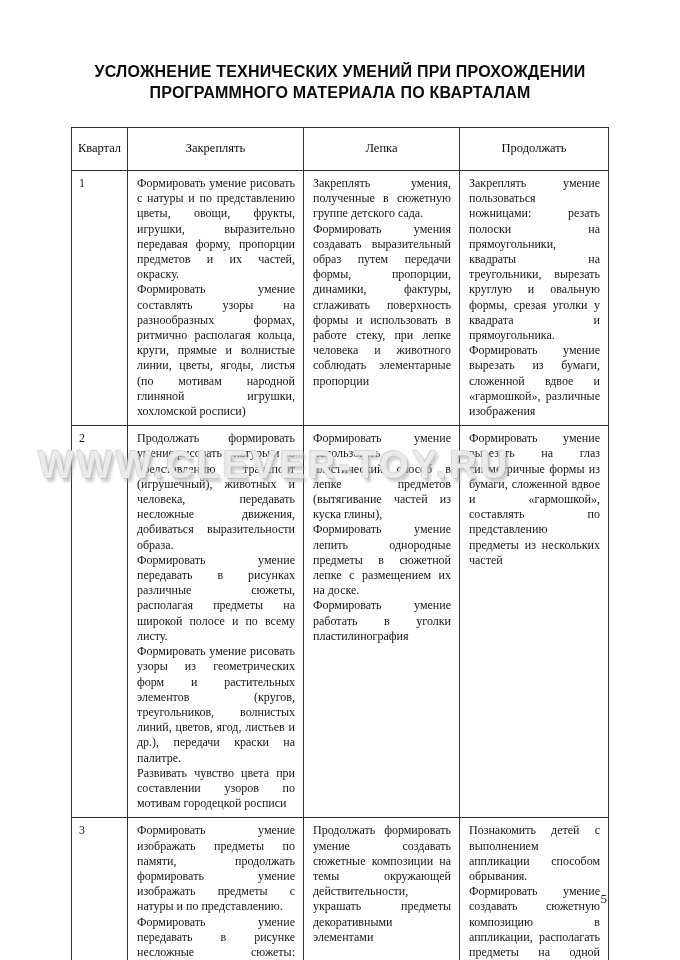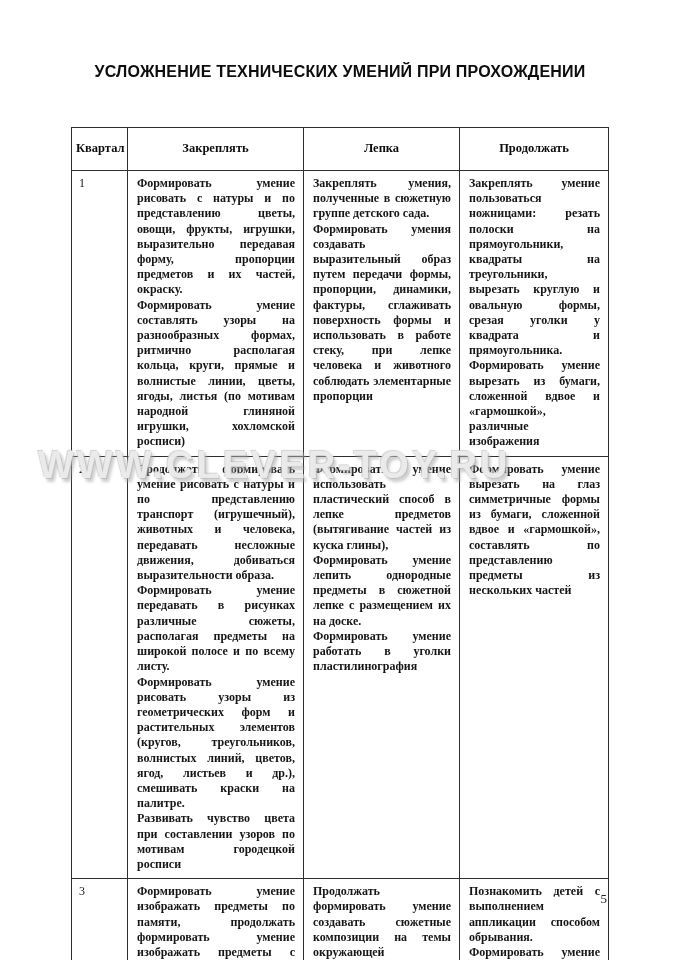--- a/index.html
+++ b/index.html
@@ -35,41 +35,41 @@
     table-layout: fixed;
   }
   .doc-table th, .doc-table td {
     border: 1px solid #2e2e2e;
     vertical-align: top;
     font-size: 12px;
     line-height: 15.2px;
   }
   .doc-table th {
     font-family: "Liberation Serif", serif;
-    font-weight: bold;
+    font-weight: normal;
     font-size: 12.5px;
     text-align: center;
     vertical-align: middle;
     height: 38px;
     padding: 2px 4px;
     color: #0d0d0d;
   }
   .doc-table td {
     padding: 5px 8px 6px 9px;
     text-align: justify;
     color: #161616;
   }
   .doc-table td.col-quarter {
     text-align: left;
     padding-left: 7px;
   }
   .doc-table tr:nth-child(1) td { height: 190px; }
   .doc-table tr:nth-child(2) td { height: 296px; }
   .doc-table tr:nth-child(3) td { height: 174px; }
-  .para { margin: 0; font-weight: bold; }
+  .para { margin: 0; }
   .watermark {
     position: absolute;
     top: 444px;
     left: 38px;
     width: 610px;
     font-family: Liberation Sans, sans-serif;
     font-weight: bold;
     font-size: 38px;
     letter-spacing: 3px;
     white-space: nowrap;
@@ -89,20 +89,21 @@
     color: #222;
   }
 </style>
 </head>
 <body>
 
 <div class="page">
 
   <div class="page-title">
     <div>УСЛОЖНЕНИЕ ТЕХНИЧЕСКИХ УМЕНИЙ ПРИ ПРОХОЖДЕНИИ</div>
+    <div>ПРОГРАММНОГО МАТЕРИАЛА ПО КВАРТАЛАМ</div>
   </div>
 
   <table class="doc-table">
     <colgroup>
       <col style="width:56px">
       <col style="width:176px">
       <col style="width:156px">
       <col style="width:149px">
     </colgroup>
     <thead>
@@ -127,21 +128,21 @@
           <td>
             <div class="para">Закреплять умение пользоваться ножницами: резать полоски на прямоугольники, квадраты на треугольники, вырезать круглую и овальную формы, срезая уголки у квадрата и прямоугольника.</div>
             <div class="para">Формировать умение вырезать из бумаги, сложенной вдвое и «гармошкой», различные изображения</div>
           </td>
         </tr>
         <tr>
           <td class="col-quarter">2</td>
           <td>
             <div class="para">Продолжать формировать умение рисовать с натуры и по представлению транспорт (игрушечный), животных и человека, передавать несложные движения, добиваться выразительности образа.</div>
             <div class="para">Формировать умение передавать в рисунках различные сюжеты, располагая предметы на широкой полосе и по всему листу.</div>
-            <div class="para">Формировать умение рисовать узоры из геометрических форм и растительных элементов (кругов, треугольников, волнистых линий, цветов, ягод, листьев и др.), смешивать краски на палитре.</div>
+            <div class="para">Формировать умение рисовать узоры из геометрических форм и растительных элементов (кругов, треугольников, волнистых линий, цветов, ягод, листьев и др.), передачи краски на палитре.</div>
             <div class="para">Развивать чувство цвета при составлении узоров по мотивам городецкой росписи</div>
           </td>
           <td>
             <div class="para">Формировать умение использовать пластический способ в лепке предметов (вытягивание частей из куска глины),</div>
             <div class="para">Формировать умение лепить однородные предметы в сюжетной лепке с размещением их на доске.</div>
             <div class="para">Формировать умение работать в уголки пластилинография</div>
           </td>
           <td>
             <div class="para">Формировать умение вырезать на глаз симметричные формы из бумаги, сложенной вдвое и «гармошкой», составлять по представлению предметы из нескольких частей</div>
           </td>

